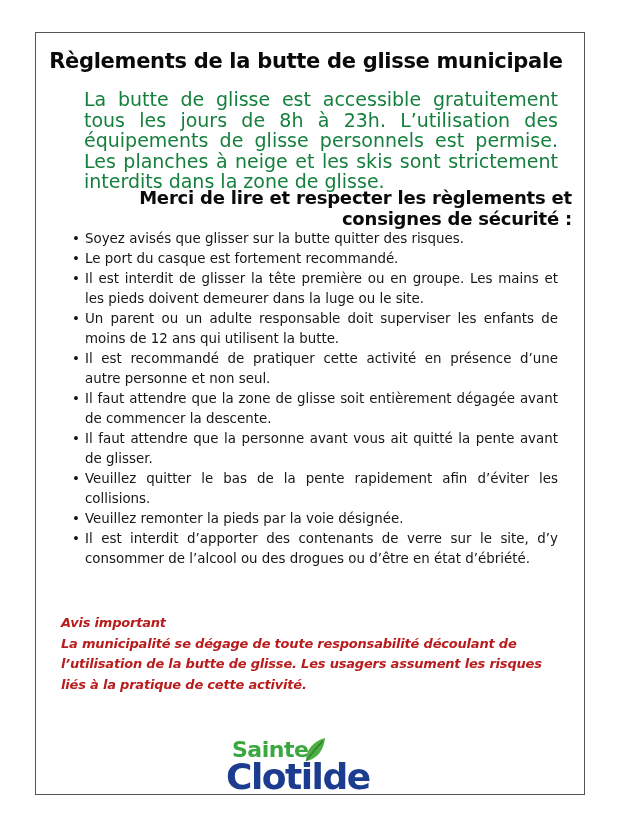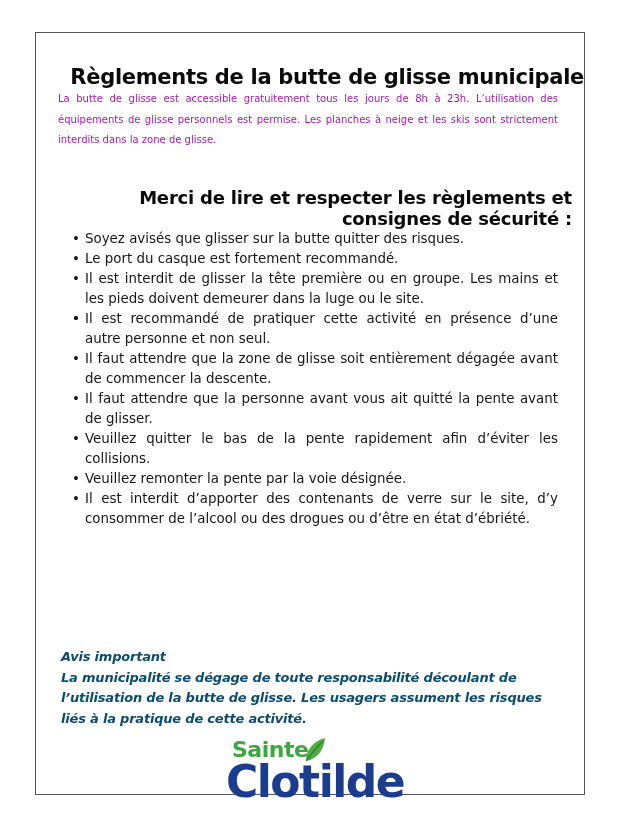--- a/index.html
+++ b/index.html
@@ -2,68 +2,68 @@
 <html><head>
   <meta charset="utf-8">
   <style>
     html, body { margin: 0; padding: 0; background: #ffffff; }
     body { width: 622px; height: 829px; position: relative; font-family: "DejaVu Sans", sans-serif; color: #111; }
     .frame {
       position: absolute; left: 35px; top: 32px; width: 550px; height: 763px;
       border: 1px solid #555; box-sizing: border-box;
     }
     .title {
-      position: absolute; left: 0; right: 0; top: 16px;
-      text-align: right; font-weight: bold; font-size: 21px; letter-spacing: -0.3px; color: #0a0a0a; margin-top: 16px;
+      position: absolute; left: 0; right: 8px; top: 16px;
+      text-align: center; font-weight: bold; font-size: 21px; letter-spacing: -0.3px; color: #0a0a0a;
     }
     .intro {
-      position: absolute; left: 22px; right: 26px; top: 56px;
-      font-size: 10px; line-height: 20.5px; text-align: justify; color: #a21caf;
+      position: absolute; left: 48px; right: 26px; top: 56px;
+      font-size: 19px; line-height: 20.5px; text-align: justify; color: #15803d;
     }
     .subhead {
       position: absolute; left: 25px; right: 12px; top: 154px;
       font-size: 18px; font-weight: bold; letter-spacing: -0.2px; color: #0a0a0a; text-align: right;
     }
     ul.rules {
       position: absolute; left: 36px; right: 26px; top: 196px; margin: 0; padding: 0; list-style: none;
       font-size: 13.4px; line-height: 20px; color: #161616;
     }
     ul.rules li { position: relative; padding-left: 13px; text-align: justify; }
     ul.rules li .bullet { position: absolute; left: 0; top: 0; }
     .notice {
       position: absolute; left: 25px; right: 24px; top: 580px;
-      font-size: 13px; line-height: 20.5px; font-weight: bold; font-style: italic; color: #0c4a6e; letter-spacing: -0.2px; margin-top: 34px;
+      font-size: 13px; line-height: 20.5px; font-weight: bold; font-style: italic; color: #b91c1c; letter-spacing: -0.2px;
     }
     .logo { position: absolute; left: 190px; top: 668px; width: 160px; height: 62px; margin-top: 36px; }
     .logo .sainte {
       position: absolute; left: 6px; top: 0; font-size: 22px; font-weight: bold; color: #3aa83f; letter-spacing: -0.5px;
     }
     .logo .clotilde {
-      position: absolute; left: 0; top: 19px; font-size: 44px; font-weight: bold; color: #1b3c8f; letter-spacing: -1.5px;
+      position: absolute; left: 0; top: 19px; font-size: 36px; font-weight: bold; color: #1b3c8f; letter-spacing: -1.5px;
     }
     .logo svg.leaf { position: absolute; left: 78px; top: 0px; }
   </style>
 </head>
 <body>
 
 <div class="frame">
   <div class="title">Règlements de la butte de glisse municipale</div>
   <div class="intro">La butte de glisse est accessible gratuitement tous les jours de 8h à 23h. L’utilisation des équipements de glisse personnels est permise. Les planches à neige et les skis sont strictement interdits dans la zone de glisse.</div>
   <div class="subhead">Merci de lire et respecter les règlements et consignes de sécurité :</div>
 
   <ul class="rules">
     <li><span class="bullet">•</span><span>Soyez avisés que glisser sur la butte quitter des risques.</span></li>
     <li><span class="bullet">•</span><span>Le port du casque est fortement recommandé.</span></li>
     <li><span class="bullet">•</span><span>Il est interdit de glisser la tête première ou en groupe. Les mains et les pieds doivent demeurer dans la luge ou le site.</span></li>
-    <li><span class="bullet">•</span></li>
+    <li><span class="bullet">•</span><span>Un parent ou un adulte responsable doit superviser les enfants de moins de 12 ans qui utilisent la butte.</span></li>
     <li><span class="bullet">•</span><span>Il est recommandé de pratiquer cette activité en présence d’une autre personne et non seul.</span></li>
     <li><span class="bullet">•</span><span>Il faut attendre que la zone de glisse soit entièrement dégagée avant de commencer la descente.</span></li>
     <li><span class="bullet">•</span><span>Il faut attendre que la personne avant vous ait quitté la pente avant de glisser.</span></li>
     <li><span class="bullet">•</span><span>Veuillez quitter le bas de la pente rapidement afin d’éviter les collisions.</span></li>
-    <li><span class="bullet">•</span><span>Veuillez remonter la pente par la voie désignée.</span></li>
+    <li><span class="bullet">•</span><span>Veuillez remonter la pieds par la voie désignée.</span></li>
     <li><span class="bullet">•</span><span>Il est interdit d’apporter des contenants de verre sur le site, d’y consommer de l’alcool ou des drogues ou d’être en état d’ébriété.</span></li>
   </ul>
 
   <div class="notice">
     <div>Avis important</div>
     <div>La municipalité se dégage de toute responsabilité découlant de l’utilisation de la butte de glisse. Les usagers assument les risques liés à la pratique de cette activité.</div>
   </div>
 
   <div class="logo">
     <span class="sainte">Sainte</span>

